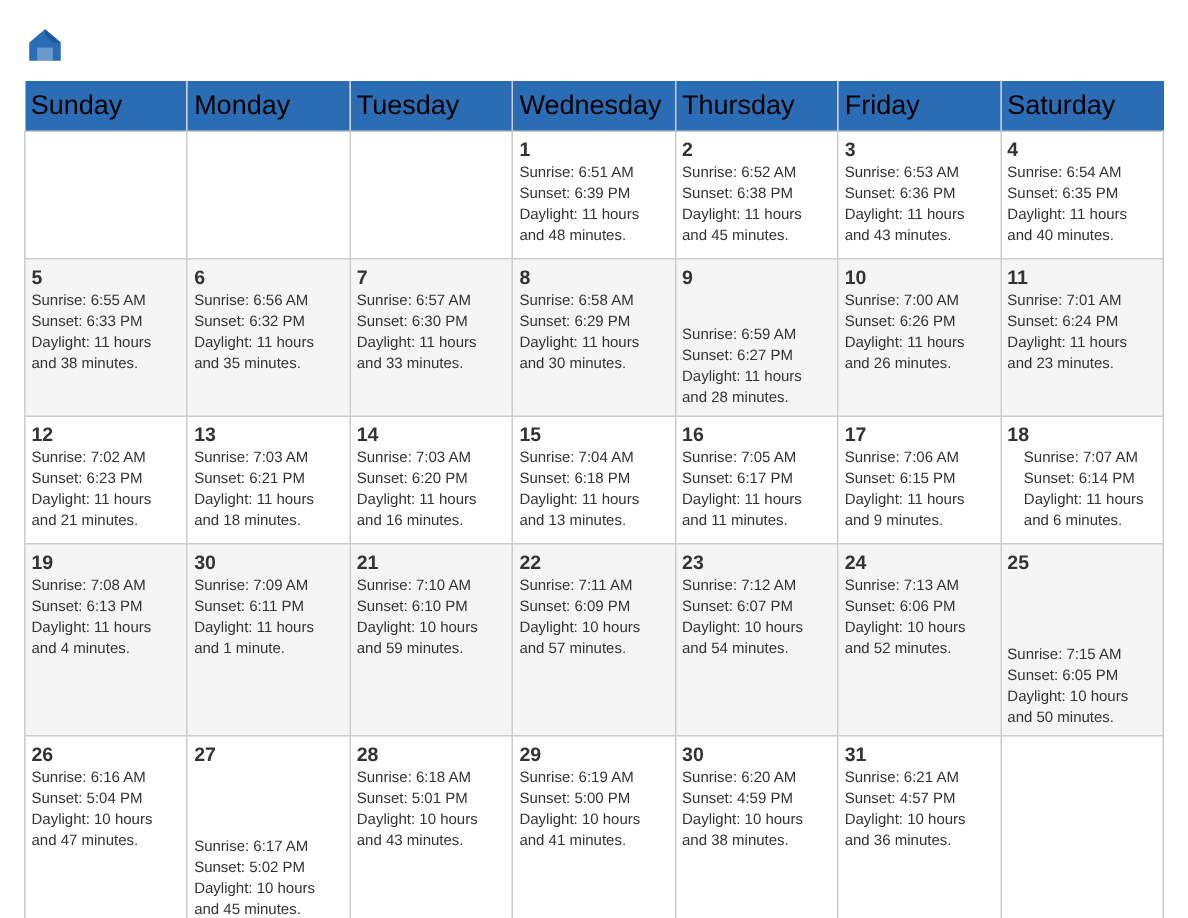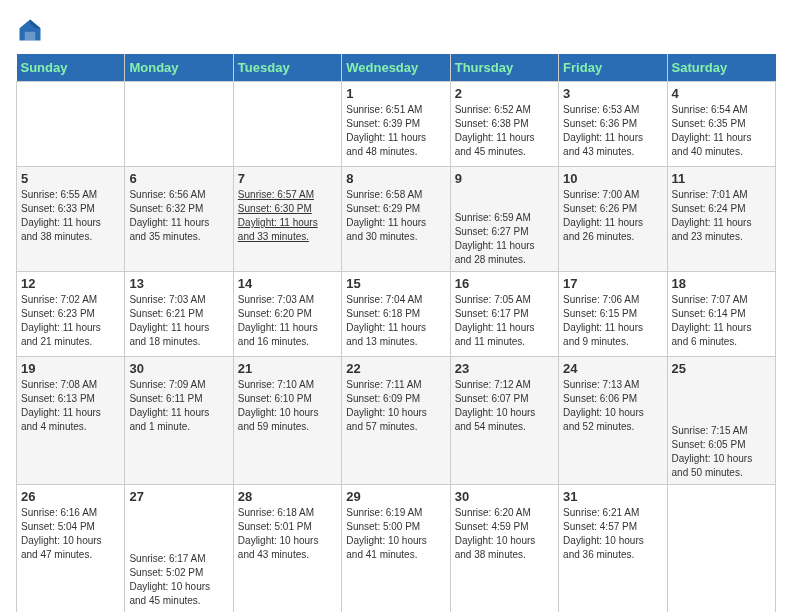--- a/index.html
+++ b/index.html
@@ -44,24 +44,24 @@
       font-size: 16px;
       color: #555;
     }
     table {
       width: 100%;
       border-collapse: collapse;
       table-layout: fixed;
     }
     th {
       background-color: #2a6db5;
-      color: #86efac;
+      color: #000000;
       padding: 6px 4px;
-      font-size: 13px;
-      font-weight: bold;
+      font-size: 18px;
+      font-weight: normal;
       text-align: left;
     }
     td {
       border: 1px solid #ccc;
       vertical-align: top;
       padding: 4px 4px 4px 4px;
       font-size: 10px;
       color: #333;
       height: 85px;
     }
@@ -166,21 +166,21 @@
         </td>
         <td>
           <span class="day-number">6</span>
           <div class="day-info" style="white-space: pre-line;">Sunrise: 6:56 AM
 Sunset: 6:32 PM
 Daylight: 11 hours
 and 35 minutes.</div>
         </td>
         <td>
           <span class="day-number">7</span>
-          <div class="day-info" style="white-space: pre-line; text-decoration: underline;">Sunrise: 6:57 AM
+          <div class="day-info" style="white-space: pre-line;">Sunrise: 6:57 AM
 Sunset: 6:30 PM
 Daylight: 11 hours
 and 33 minutes.</div>
         </td>
         <td>
           <span class="day-number">8</span>
           <div class="day-info" style="white-space: pre-line;">Sunrise: 6:58 AM
 Sunset: 6:29 PM
 Daylight: 11 hours
 and 30 minutes.</div>
@@ -245,21 +245,21 @@
         </td>
         <td>
           <span class="day-number">17</span>
           <div class="day-info" style="white-space: pre-line;">Sunrise: 7:06 AM
 Sunset: 6:15 PM
 Daylight: 11 hours
 and 9 minutes.</div>
         </td>
         <td>
           <span class="day-number">18</span>
-          <div class="day-info" style="white-space: pre-line;">Sunrise: 7:07 AM
+          <div class="day-info" style="white-space: pre-line; margin-left: 11px;">Sunrise: 7:07 AM
 Sunset: 6:14 PM
 Daylight: 11 hours
 and 6 minutes.</div>
         </td>
       </tr>
       <tr>
         <td>
           <span class="day-number">19</span>
           <div class="day-info" style="white-space: pre-line;">Sunrise: 7:08 AM
 Sunset: 6:13 PM

